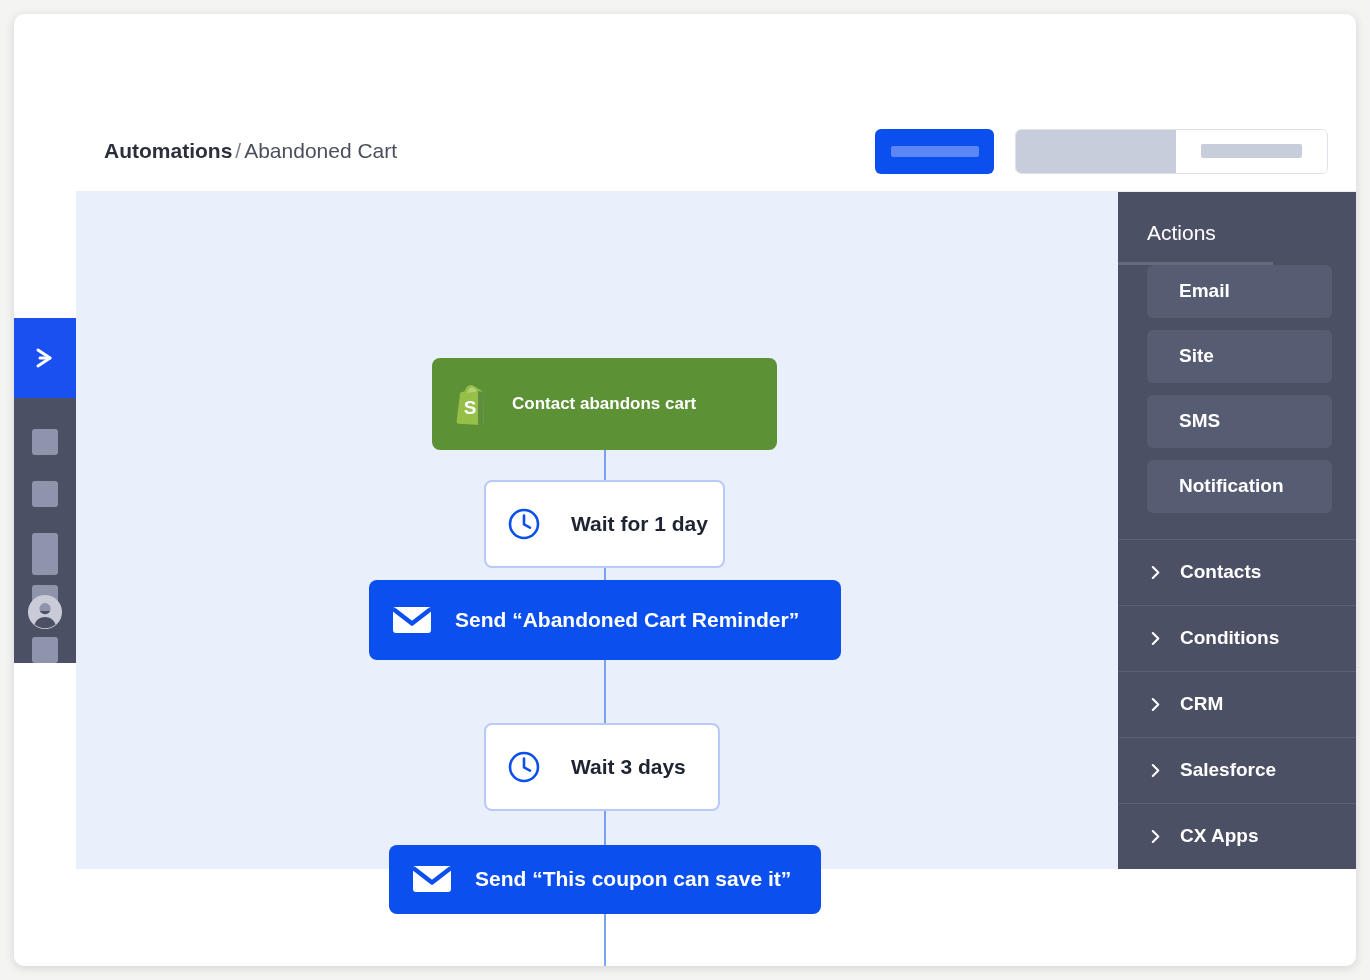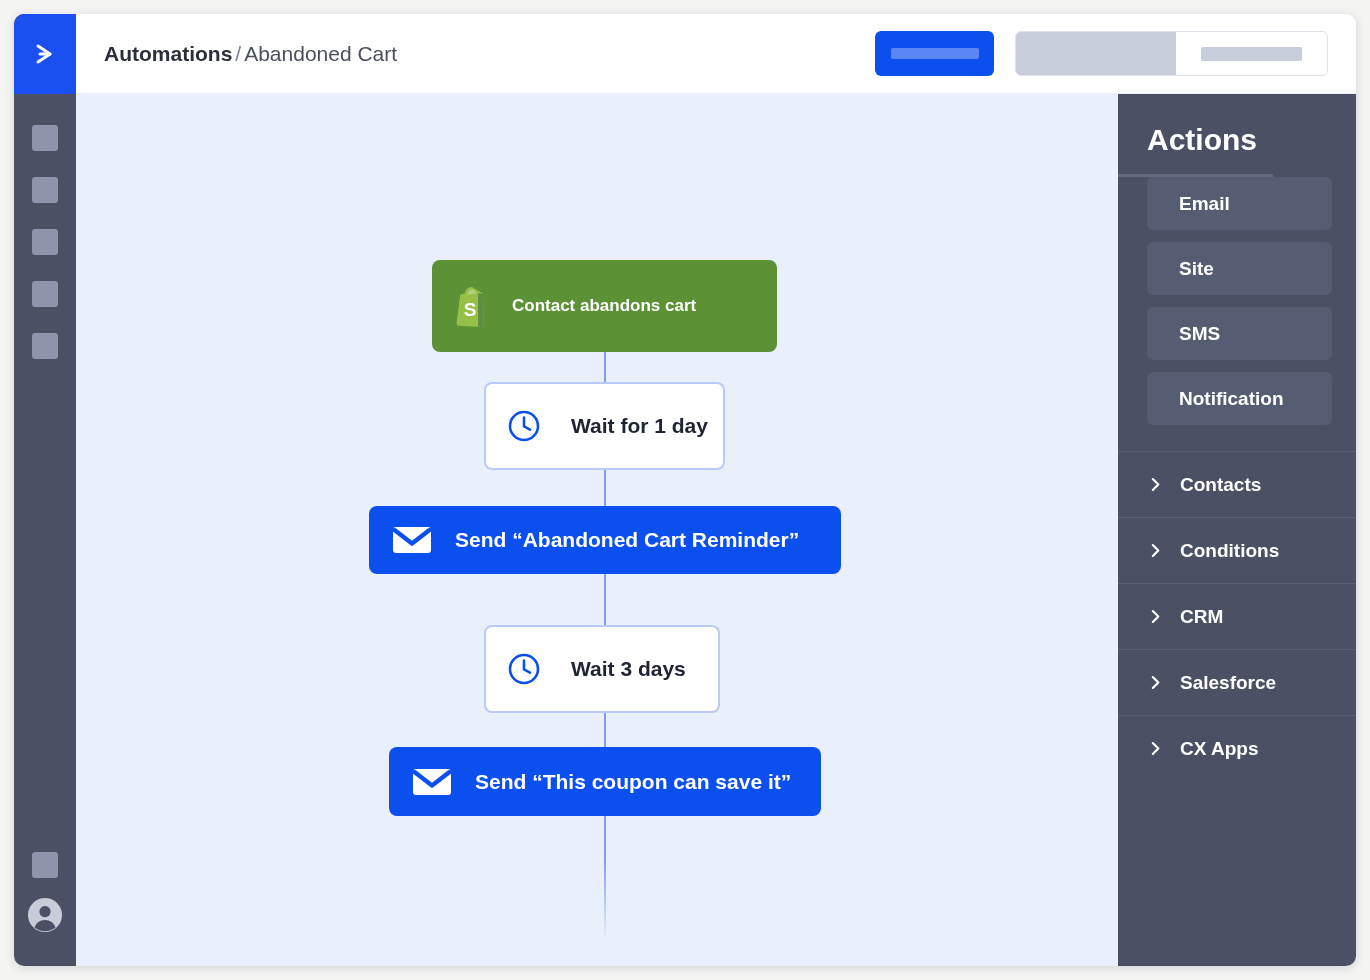--- a/index.html
+++ b/index.html
@@ -17,20 +17,21 @@
     position: absolute;
     left: 14px;
     top: 14px;
     width: 1342px;
     height: 952px;
     background: #ffffff;
     border-radius: 10px;
     box-shadow: 0 2px 10px rgba(40,45,70,0.16);
     overflow: hidden;
     display: flex;
+    align-items: center;
   }
 
   
   #left-rail {
     width: 62px;
     flex: 0 0 62px;
     background: #4b5064;
     display: flex;
     flex-direction: column;
     align-items: center;
@@ -228,37 +229,37 @@
     border-radius: 8px;
     padding-left: 23px;
     gap: 23px;
   }
   .node-send .node-label {
     color: #ffffff;
     font-size: 21px;
     font-weight: bold;
     white-space: nowrap;
   }
-  #node-send-1 { left: 293px; top: 412px; width: 472px; height: 68px; }
+  #node-send-1 { left: 293px; top: 388px; width: 472px; height: 80px; }
   #node-send-2 { left: 313px; top: 653px; width: 432px; height: 69px; }
 
   .node-icon { flex: 0 0 auto; display: flex; align-items: center; }
 
   
   #actions-panel {
     width: 238px;
     flex: 0 0 238px;
     background: #4b5064;
     display: flex;
     flex-direction: column;
   }
   #panel-title {
     color: #ffffff;
-    font-size: 30px;
-    font-weight: bold;
+    font-size: 21px;
+    font-weight: normal;
     padding: 29px 0 0 29px;
   }
   #panel-title-rule {
     height: 3px;
     width: 155px;
     background: #636a80;
     margin: 17px 0 0 0;
   }
 
   #group-sending-header {

